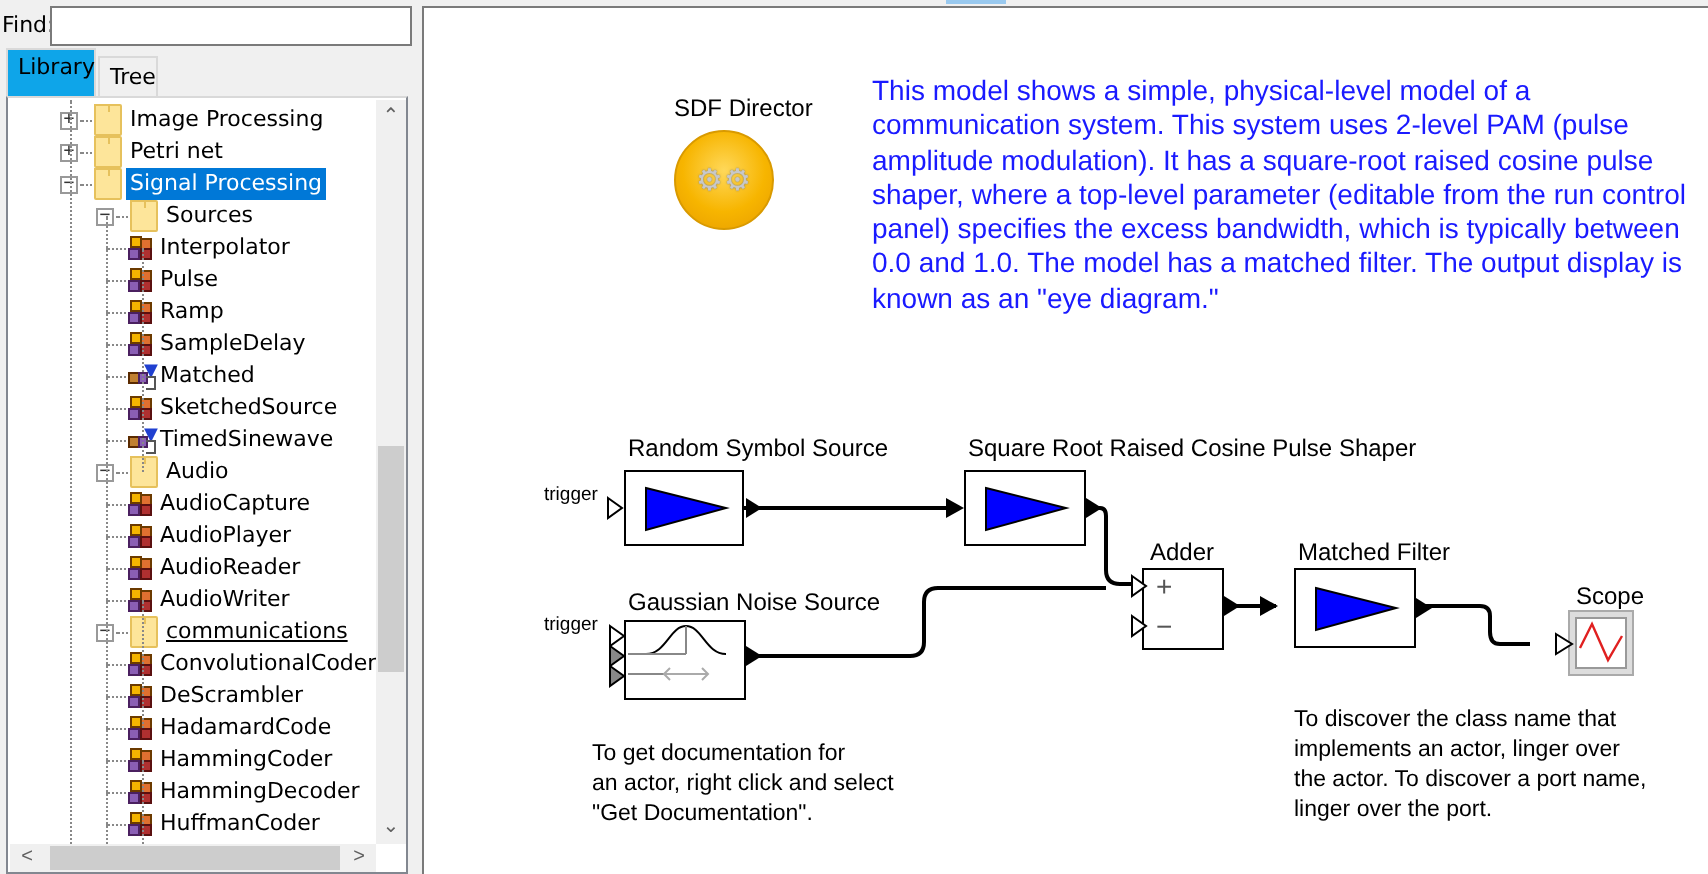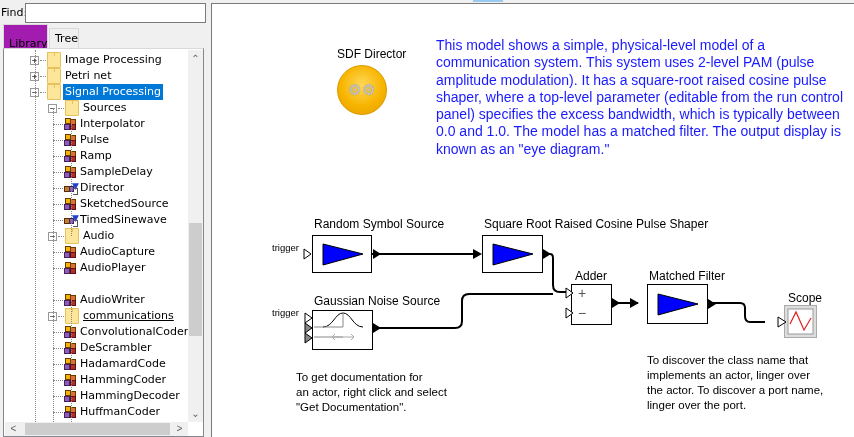--- a/index.html
+++ b/index.html
@@ -5,21 +5,21 @@
     * { box-sizing: border-box; margin: 0; padding: 0; }
     html, body { width: 854px; height: 437px; overflow: hidden; background: #f0f0f0; font-family: "Liberation Sans", sans-serif; }
     #root { position: relative; width: 854px; height: 437px; }
 
     
     #left-panel { position: absolute; left: 0; top: 0; width: 207px; height: 437px; background: #f0f0f0; }
     #find-label { position: absolute; left: 1px; top: 6px; font-size: 11px; color: #000; font-family: "DejaVu Sans", sans-serif; }
     #find-input { position: absolute; left: 25px; top: 3px; width: 181px; height: 20px; border: 1px solid #7a7a7a; background: #fff; font-size: 11px; padding: 0 3px; outline: none; }
     #tabs { position: absolute; left: 3px; top: 26px; height: 22px; }
     .tab { position: absolute; top: 0; height: 22px; font-family: "DejaVu Sans", sans-serif; font-size: 11px; color: #000; padding: 4px 5px 0 5px; border: 1px solid #d9d9d9; border-bottom: none; background: #f0f0f0; cursor: pointer; }
-    .tab.active { background: #a21caf; height: 24px; top: -2px; padding-top: 12px; border-color: #d9d9d9; text-align: center; }
+    .tab.active { background: #0ea5e9; height: 24px; top: -2px; padding-top: 2px; border-color: #d9d9d9; text-align: center; }
     #tab-library { left: 0; width: 45px; }
     #tab-tree { left: 46px; width: 30px; top: 2px; height: 20px; padding-top: 3px;}
     #tree-wrap { position: absolute; left: 3px; top: 48px; width: 201px; height: 389px; background: #fff; border: 1px solid #828790; border-top: 1px solid #d9d9d9;}
     #tree-view { position: absolute; left: 1px; top: 1px; width: 183px; height: 372px; overflow: hidden; background: #fff; }
     .tree-row { position: absolute; left: 0; height: 16px; font-family: "DejaVu Sans", sans-serif; font-size: 11px; color: #000; white-space: nowrap; line-height: 16px; }
     .tree-row .lbl { position: absolute; top: 0; padding: 0 2px; cursor: pointer; }
     .tree-row .lbl.selected { background: #0078d7; color: #fff; }
     .expander { position: absolute; width: 9px; height: 9px; border: 1px solid #999; background: #fff; top: 4px; font-size: 9px; line-height: 7px; text-align: center; color: #333; font-family: "DejaVu Sans Mono", monospace; cursor: pointer; }
     .folder-icon { position: absolute; top: 0; width: 14px; height: 16px; background: #fde59a; border: 1px solid #e6c15c; border-radius: 1px; }
     .folder-icon::before { content: ""; position: absolute; left: -1px; top: -1px; width: 6px; height: 3px; background: #fde59a; border: 1px solid #e6c15c; border-bottom: none; }
@@ -140,21 +140,21 @@
             <span class="lbl" style="left: 73px;">SampleDelay</span>
           </div>
           <div class="tree-row" style="top: 130px; width: 183px;">
             <span class="dot-h" style="left: 48px; top: 8px; width: 10px;"></span>
             <span class="composite-icon" style="left: 59px;">
               <span class="c1"></span>
               <span class="c2"></span>
               <span class="arr">▼</span>
               <span class="net"></span>
             </span>
-            <span class="lbl" style="left: 73px;">Director</span>
+            <span class="lbl" style="left: 73px;">Matched</span>
           </div>
           <div class="tree-row" style="top: 146px; width: 183px;">
             <span class="dot-h" style="left: 48px; top: 8px; width: 10px;"></span>
             <span class="actor-icon" style="left: 59px;">
               <span class="b1"></span>
               <span class="b2"></span>
               <span class="b3"></span>
               <span class="b4"></span>
             </span>
             <span class="lbl" style="left: 73px;">SketchedSource</span>
@@ -187,20 +187,30 @@
           </div>
           <div class="tree-row" style="top: 210px; width: 208px;">
             <span class="dot-h" style="left: 48px; top: 8px; width: 10px;"></span>
             <span class="actor-icon" style="left: 59px;">
               <span class="b1"></span>
               <span class="b2"></span>
               <span class="b3"></span>
               <span class="b4"></span>
             </span>
             <span class="lbl" style="left: 73px;">AudioPlayer</span>
+          </div>
+          <div class="tree-row" style="top: 226px; width: 183px;">
+            <span class="dot-h" style="left: 48px; top: 8px; width: 10px;"></span>
+            <span class="actor-icon" style="left: 59px;">
+              <span class="b1"></span>
+              <span class="b2"></span>
+              <span class="b3"></span>
+              <span class="b4"></span>
+            </span>
+            <span class="lbl" style="left: 73px;">AudioReader</span>
           </div>
           <div class="tree-row" style="top: 242px; width: 209px;">
             <span class="dot-h" style="left: 48px; top: 8px; width: 10px;"></span>
             <span class="actor-icon" style="left: 59px;">
               <span class="b1"></span>
               <span class="b2"></span>
               <span class="b3"></span>
               <span class="b4"></span>
             </span>
             <span class="lbl" style="left: 73px;">AudioWriter</span>

